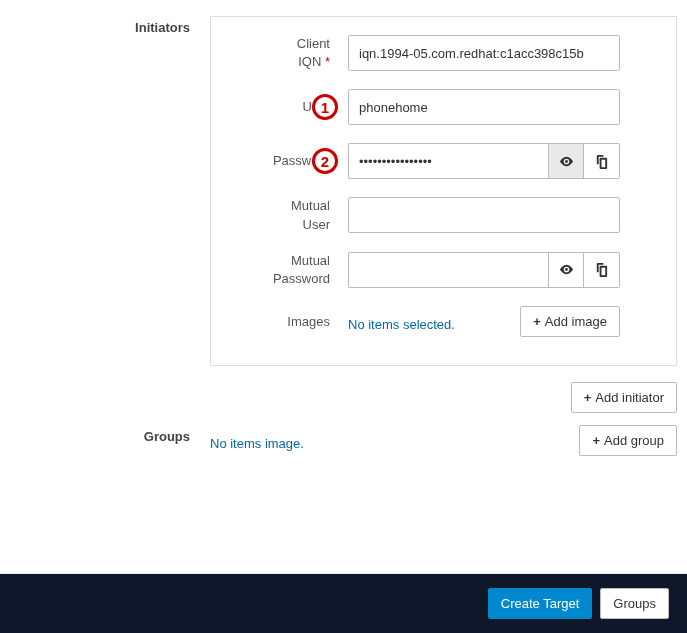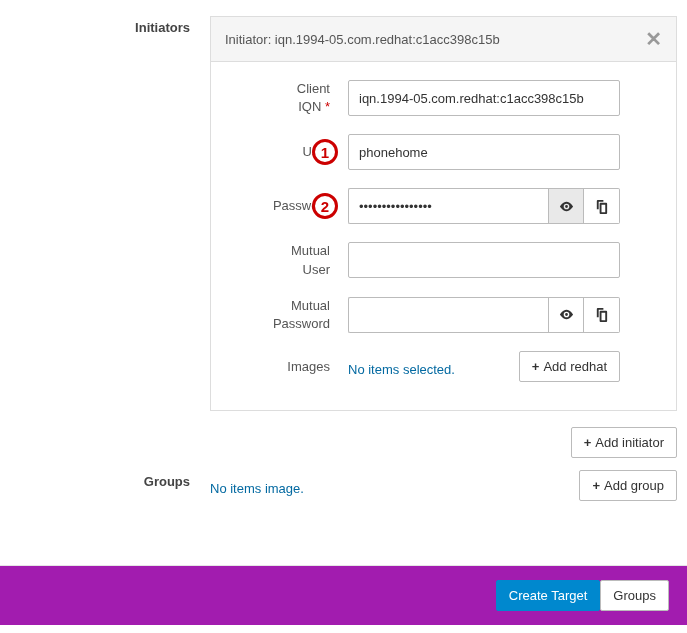--- a/index.html
+++ b/index.html
@@ -33,42 +33,36 @@
 .btn-addon svg{width:15px;height:15px;fill:#333}
 .callout{position:absolute;width:26px;height:26px;border:3px solid #c00;border-radius:50%;background:#fff;display:flex;align-items:center;justify-content:center;font-weight:600;color:#c00;z-index:5;font-size:15px}
 .no-items{color:#0369a1;font-size:13px;padding-top:6px}
 .btn{display:inline-flex;align-items:center;padding:7px 12px;border:1px solid #bbb;background:#fff;border-radius:2px;cursor:pointer;font-size:13px;color:#333;font-family:inherit}
 .btn-primary{background:#0088ce;border-color:#0088ce;color:#fff}
 .btn .plus{font-weight:bold;margin-right:4px}
 .images-row{display:flex;justify-content:space-between;align-items:center;width:272px}
 .panel-trailer{margin-top:16px;display:flex;justify-content:flex-end}
 .groups-row{display:flex;align-items:flex-start;margin-top:12px}
 .groups-right{flex:1;display:flex;justify-content:space-between;align-items:center}
-.footer{position:absolute;left:0;right:0;bottom:8px;border-top:1px solid #e5e5e5;padding:14px 18px;display:flex;justify-content:flex-end;gap:0;background:#a21caf}
+.footer{position:absolute;left:0;right:0;bottom:0;border-top:1px solid #e5e5e5;padding:14px 18px;display:flex;justify-content:flex-end;gap:8px;background:#0f172a}
 </style>
 </head>
 <body>
 
 <div class="content">
 
   <div class="row" style="margin-top:4px">
     <div class="left-col"></div>
   </div>
 
   <div class="row">
     <div class="left-col">Initiators</div>
     <div class="right-col">
 
       <div class="panel">
-        <div class="panel-header">
-          <span class="panel-header-text">
-            <span>Initiator: </span><span>iqn.1994-05.com.redhat:c1acc398c15b</span>
-          </span>
-          <span class="close-x">✕</span>
-        </div>
         <div class="panel-body">
 
           <div class="form-row top">
             <div class="flabel">Client<br>IQN <span class="req">*</span></div>
             <div class="fcontrol">
               <input class="input" value="iqn.1994-05.com.redhat:c1acc398c15b" style="">
             </div>
           </div>
 
           <div class="form-row">
@@ -125,21 +119,21 @@
             </div>
           </div>
 
           <div class="form-row" style="margin-bottom:0">
             <div class="flabel">Images</div>
             <div class="fcontrol">
               <div class="images-row">
                 <span class="no-items">No items selected.</span>
                 <button class="btn">
                     <span class="plus">+</span>
-                    <span>Add redhat</span>
+                    <span>Add image</span>
                   </button>
               </div>
             </div>
           </div>
 
         </div>
       </div>
 
       <div class="panel-trailer">
         <button class="btn">

